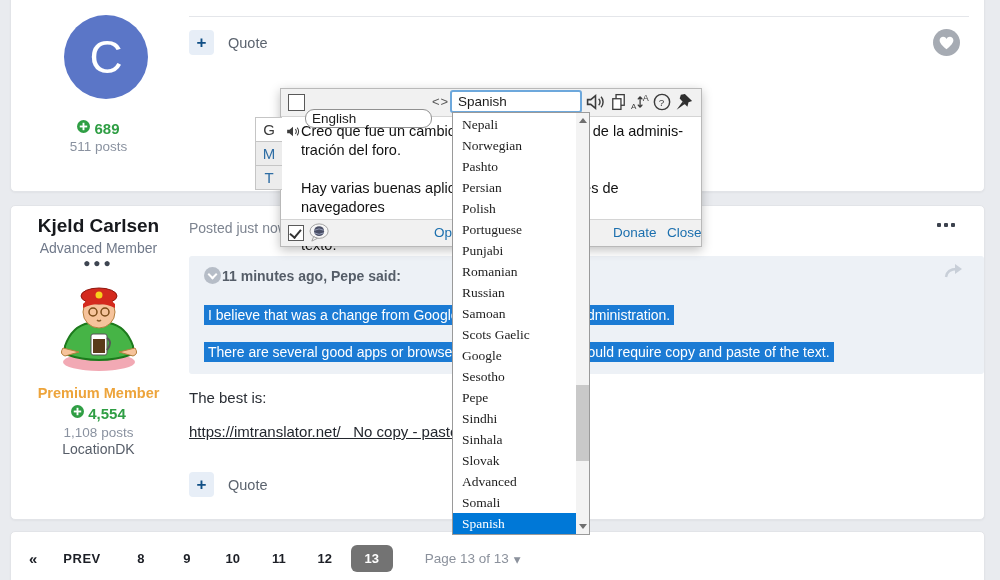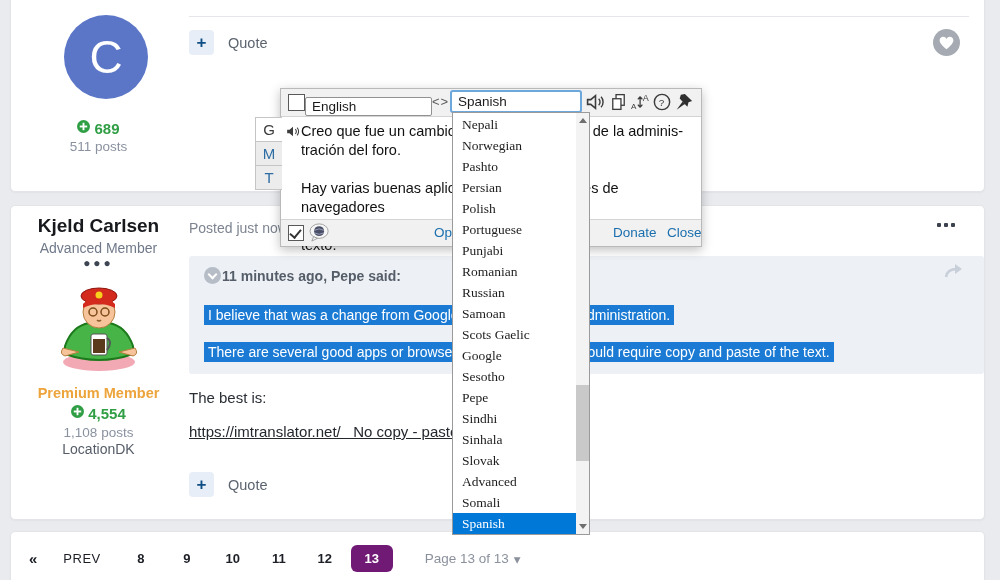--- a/index.html
+++ b/index.html
@@ -52,36 +52,36 @@
   .hl1{top:49px;} .hl2{top:86px;}
   .best{left:178px;top:183px;font-size:15px;color:#2a2e35;}
   .body-link{left:178px;top:217px;font-size:15px;color:#23272e;text-decoration:underline;
     white-space:pre;cursor:pointer;}
   #quote-bottom{left:178px;top:266px;}
 
   
   #pagebar{left:10px;top:531px;width:973px;height:60px;display:flex;align-items:flex-start;}
   .pag-inner{display:flex;align-items:center;margin:13px 0 0 18px;gap:0;}
   .pag-first{font-size:15px;font-weight:700;color:#1c1f26;cursor:pointer;}
-  .pag-prev{margin-left:26px;font-size:13px;font-weight:400;color:#1c1f26;letter-spacing:.5px;cursor:pointer;text-align:center;}
+  .pag-prev{margin-left:26px;font-size:13px;font-weight:700;color:#1c1f26;letter-spacing:.5px;cursor:pointer;text-align:center;}
   #page-list{display:flex;align-items:center;margin-left:10px;}
   .page-num{min-width:18px;text-align:center;margin-left:14px;font-size:13px;font-weight:700;
     color:#1c1f26;cursor:pointer;padding:6px 7px;border-radius:6px;}
-  .page-num.selected{background:#701a75;color:#fff;padding:6px 12px;margin-left:10px;}
+  .page-num.selected{background:#737373;color:#fff;padding:6px 12px;margin-left:10px;}
   .pag-summary{margin-left:32px;font-size:13.5px;color:#8b919c;cursor:pointer;display:flex;gap:5px;align-items:center;}
 
   
   #popup{left:280px;top:88px;width:420px;height:157px;background:#fff;border:1px solid #b9b9b9;
     box-shadow:0 3px 10px rgba(0,0,0,.25);z-index:40;}
   .p-head{position:absolute;left:0;top:0;right:0;height:27px;background:#f1f1f1;border-bottom:1px solid #d4d4d4;}
   .cb{position:absolute;background:#fff;border:1.5px solid #595959;}
   .cb1{left:7px;top:5px;width:15px;height:15px;}
   .in{position:absolute;background:#fff;border:1px solid #919191;border-radius:2px;
     font-size:13.5px;color:#1b1b1b;padding:0 6px;font-family:"Liberation Sans",sans-serif;}
-  .in-en{left:24px;top:8px;width:113px;height:17px;}
+  .in-en{left:24px;top:20px;width:113px;height:17px;border-radius:9px;}
   .in-es{left:169px;top:1px;width:116px;height:19px;border:2px solid #6da8dc;border-radius:3px;}
   .swap{position:absolute;left:151px;top:5px;font-size:13px;color:#5a5a5a;letter-spacing:1px;cursor:pointer;}
   .hicon{position:absolute;top:4px;cursor:pointer;}
   .p-body-text{position:absolute;left:20px;top:33px;width:392px;font-size:14.5px;line-height:19px;
     color:#111;white-space:pre-line;}
   .spk2{position:absolute;left:5px;top:36px;}
   .p-foot{position:absolute;left:0;bottom:0;right:0;height:26px;background:#f1f1f1;border-top:1px solid #d4d4d4;}
   .cb2{left:7px;top:5px;width:14px;height:14px;}
   .check{position:absolute;left:3px;top:1px;width:5px;height:9px;border-right:2px solid #333;
     border-bottom:2px solid #333;transform:rotate(40deg);}

